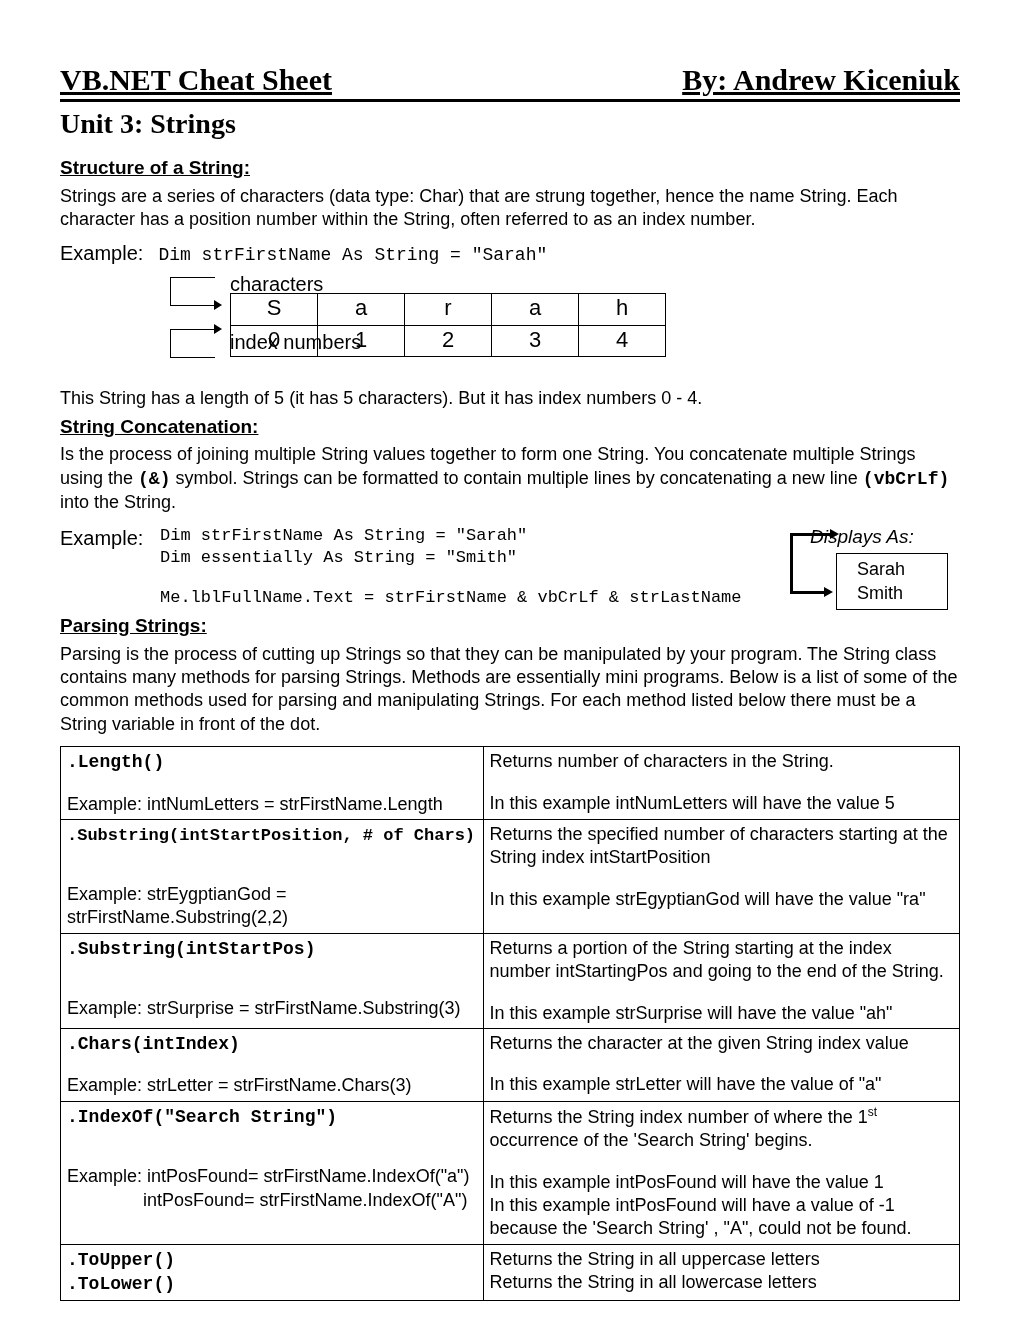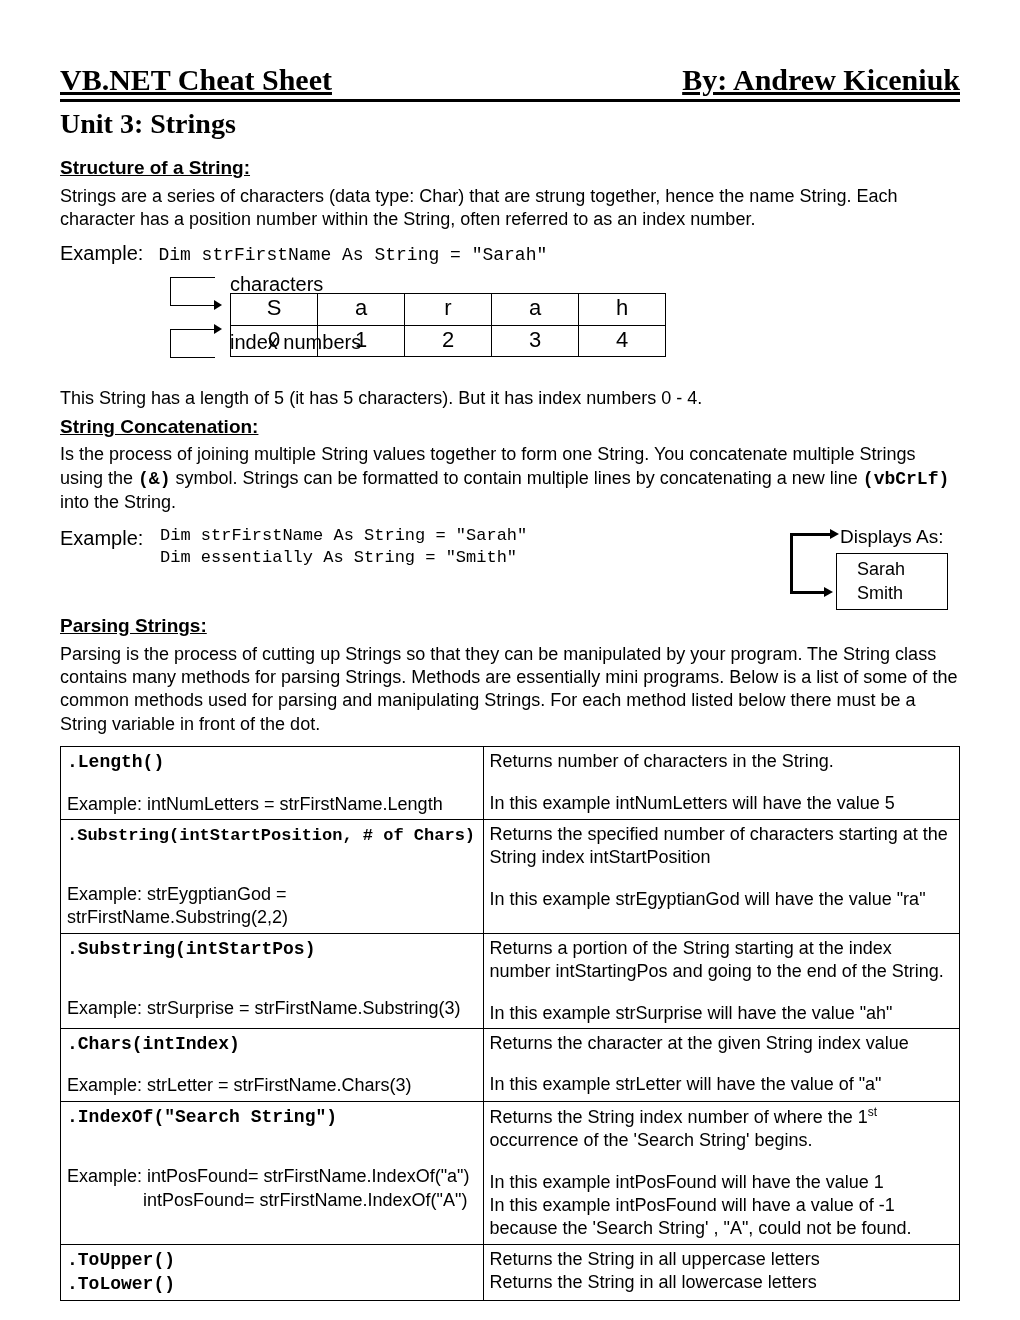--- a/index.html
+++ b/index.html
@@ -166,31 +166,32 @@
   <span class="bold-mono">(vbCrLf)</span>
   <span> into the String.</span>
 </div>
 
 <div style="display:flex; align-items:flex-start; margin-top:10px;">
   <div style="width:90px;" class="example-label">Example:</div>
   <div class="concat-code mono" style="font-size:17px; flex:1;">
     <div>Dim strFirstName As String = "Sarah"</div>
     <div>Dim essentially As String  = "Smith"</div>
     <div style="height:18px;"></div>
+    <div>Me.lblFullName.Text = strFirstName &amp; vbCrLf &amp; strLastName</div>
   </div>
   <div style="position:relative; width:150px;">
 
     <div style="position:absolute; left:20px; top:4px; width:0;height:0;border-top:5px solid transparent;border-bottom:5px solid transparent;border-left:9px solid #000;"></div>
     <div style="position:absolute; left:-20px; top:8px; width:40px; height:3px; background:#000;"></div>
 
     <div class="arrow-elbow" style="position:absolute; left:-20px; top:8px; width:3px; height:60px; border:none; background:#000;"></div>
     <div style="position:absolute; left:-20px; top:66px; width:36px; height:3px; background:#000;"></div>
     <div style="position:absolute; left:14px; top:62px; width:0;height:0;border-top:5px solid transparent;border-bottom:5px solid transparent;border-left:9px solid #000;"></div>
 
-    <div style="font-size:19px; margin-left:30px;">Displays As:</div>
+    <div style="font-size:19px; font-style:italic;">Displays As:</div>
     <div class="displays-box" style="margin-left:26px; width:80px;padding-left:20px;">
       <div>Sarah</div>
       <div>Smith</div>
     </div>
   </div>
 </div>
 
 <div class="section-head">Parsing Strings:</div>
 <div class="para">Parsing is the process of cutting up Strings so that they can be manipulated by your program. The String class contains many methods for parsing Strings. Methods are essentially mini programs. Below is a list of some of the common methods used for parsing and manipulating  Strings. For each method listed below there must be a  String variable in front of the dot.</div>
 

